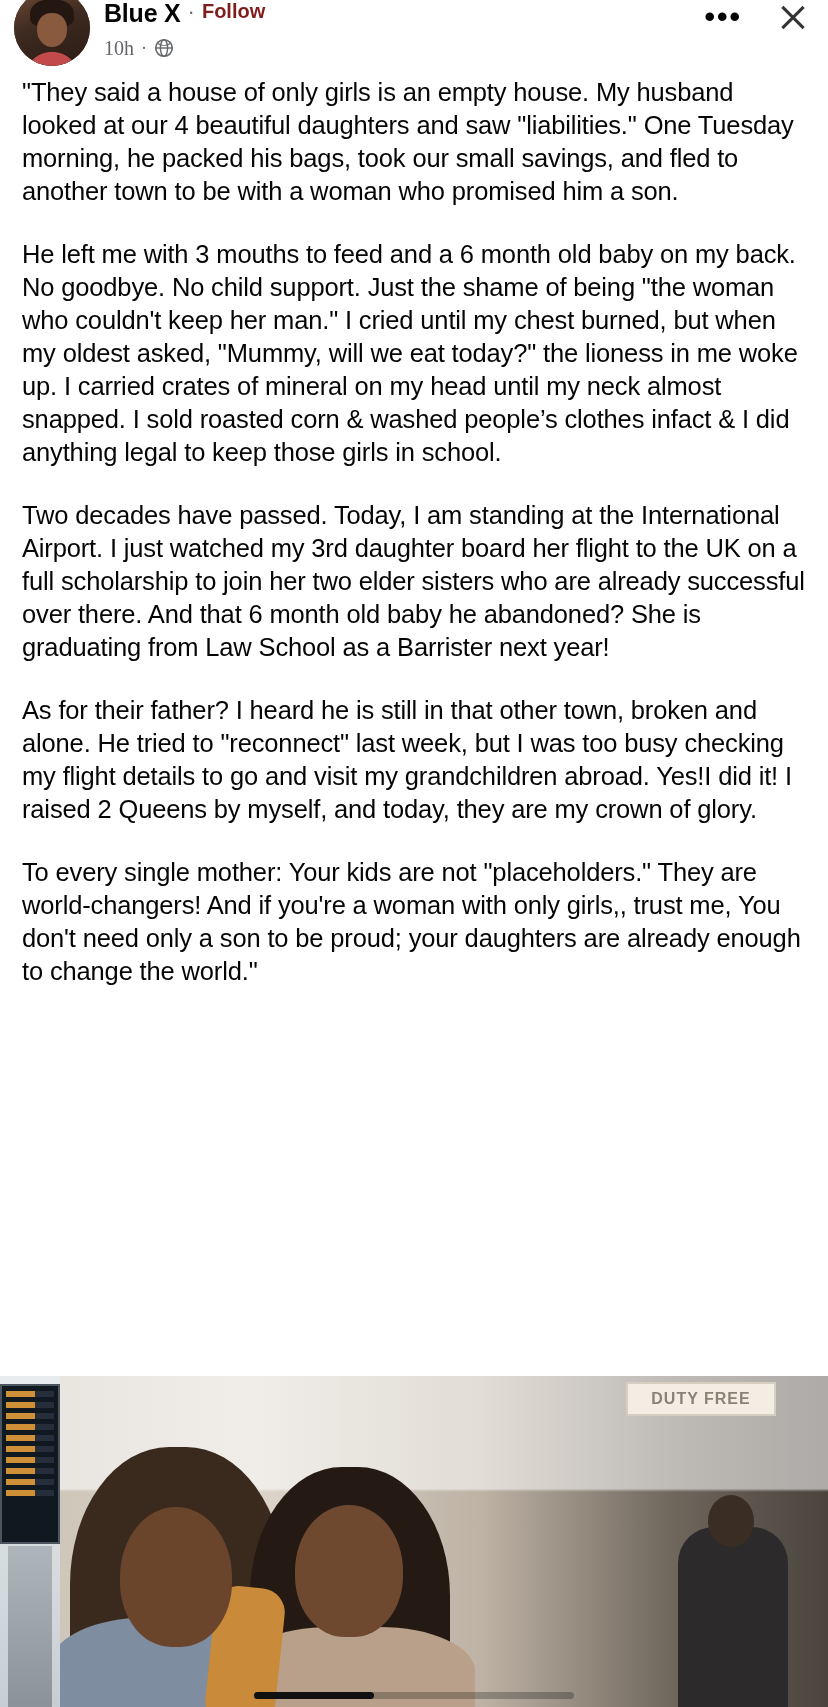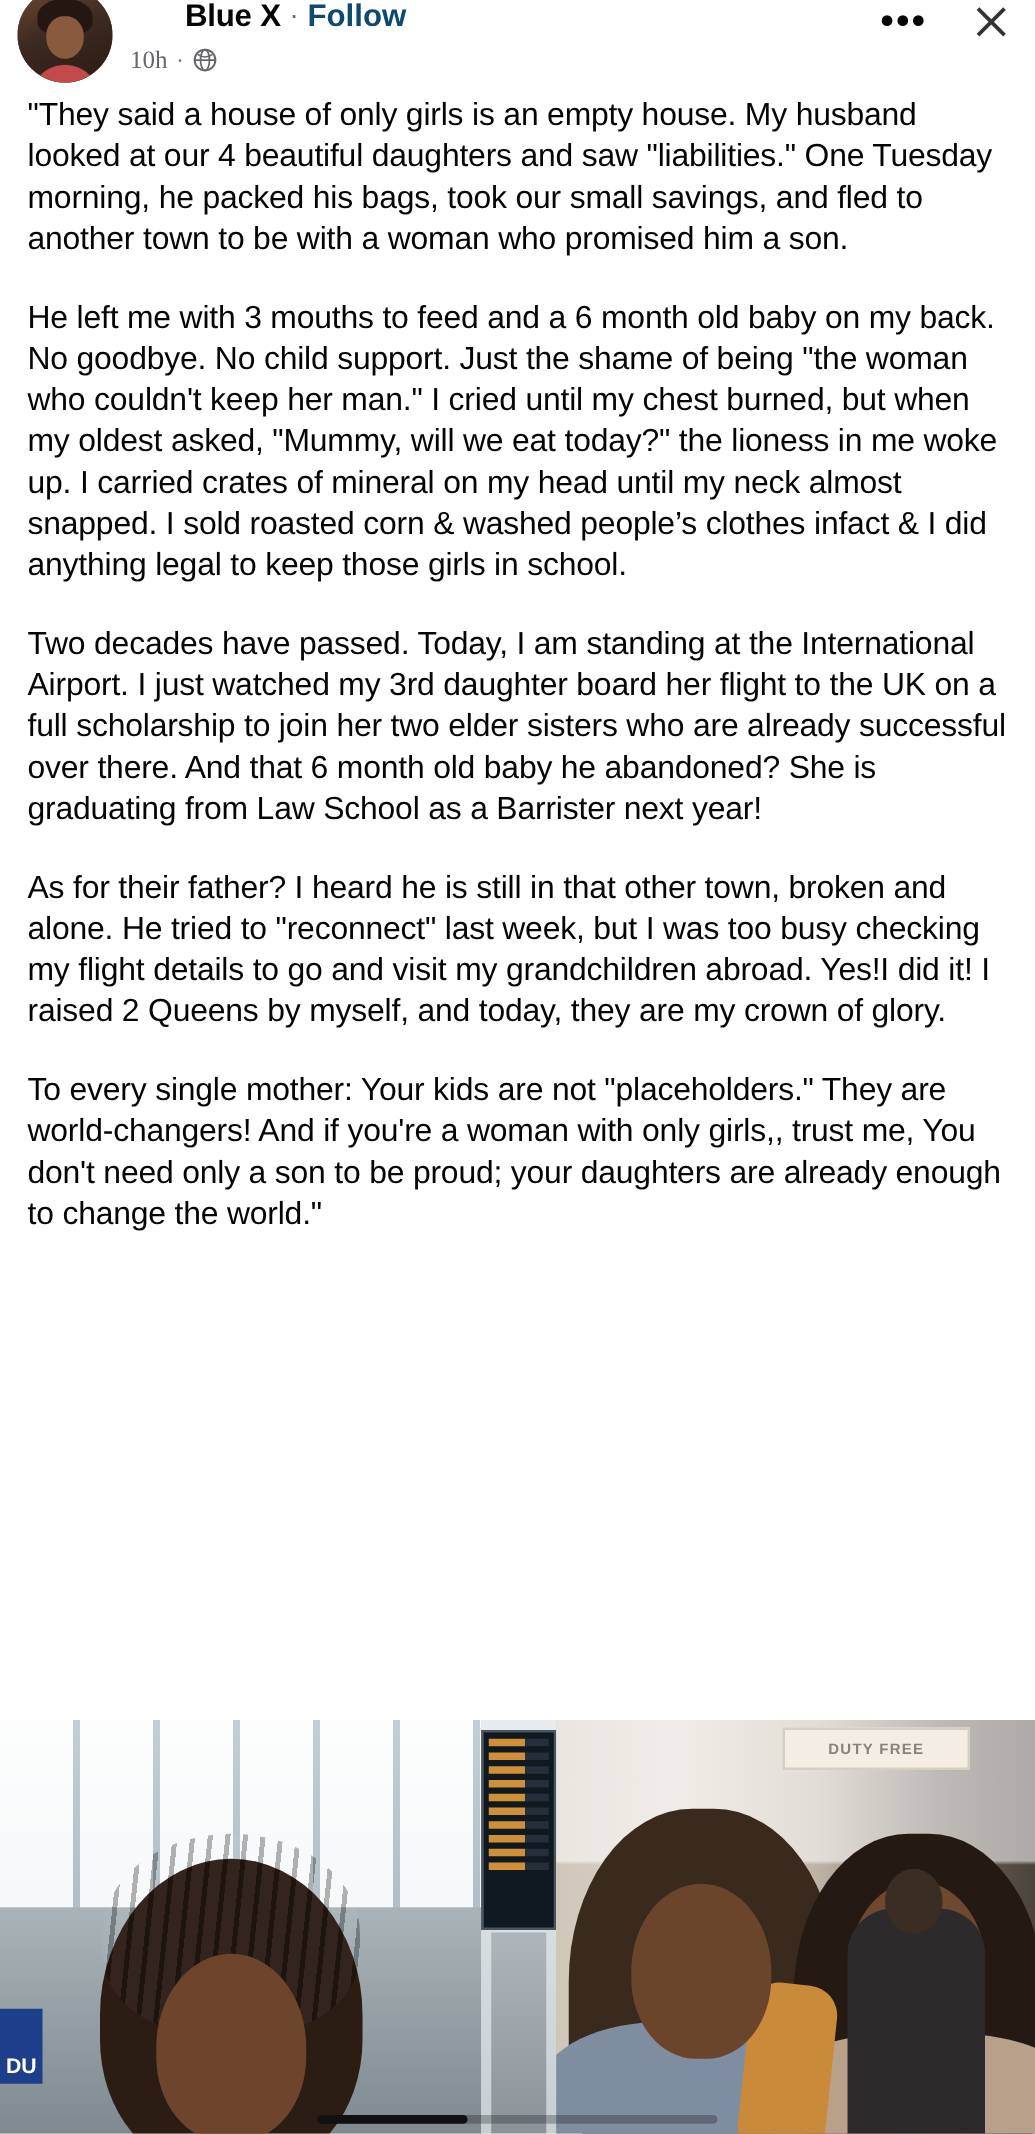--- a/index.html
+++ b/index.html
@@ -67,37 +67,36 @@
     margin-left: 14px;
     padding-top: 0px;
     flex: 1 1 auto;
     min-width: 0;
   }
   .name-line {
     display: flex;
     align-items: flex-start;
     flex-wrap: nowrap;
     line-height: 1.1;
-    margin-left: 44px;
   }
   .author-name {
     font-size: 25px;
     font-weight: bold;
     color: #050505;
     letter-spacing: -0.2px;
   }
   .dot-sep {
     font-size: 22px;
     color: #65676b;
     margin: 0 7px;
   }
   .follow-link {
-    font-size: 25px;
+    font-size: 20px;
     font-weight: bold;
-    color: #0c4a6e;
+    color: #7f1d1d;
     cursor: pointer;
   }
   .meta-line {
     display: flex;
     align-items: center;
     margin-top: 9px;
     color: #65676b;
     font-size: 20px;
     font-family: Liberation Serif, serif;
   }
@@ -271,21 +270,21 @@
       linear-gradient(180deg, rgba(255,255,255,.55) 0 34%, rgba(0,0,0,0) 35%),
       linear-gradient(90deg,#cfc6ba 0%, #ded6cb 25%, #bdb2a4 55%, #6f665c 80%, #4a443d 100%);
   }
   .ph-right .sign {
     position: absolute;
     right: 52px; top: 6px;
     width: 150px; height: 34px;
     background: #f3ede4;
     border: 2px solid #d6cec1;
     color: #8a8276;
-    font-size: 12px;
+    font-size: 16px;
     font-weight: bold;
     display: flex;
     align-items: center;
     justify-content: center;
     letter-spacing: 1px;
     box-sizing: border-box;
   }
   .ph-right .w1 {
     position: absolute;
     left: 10px; bottom: -40px;
@@ -409,28 +408,20 @@
 <div class="post-body">
   <p>"They said a house of only girls is an empty house. My husband looked at our 4 beautiful daughters and saw "liabilities." One Tuesday morning, he packed his bags, took our small savings, and fled to another town to be with a woman who promised him a son.</p>
   <p>He left me with 3 mouths to feed and a 6 month old baby on my back. No goodbye. No child support. Just the shame of being "the woman who couldn't keep her man." I cried until my chest burned, but when my oldest asked, "Mummy, will we eat today?" the lioness in me woke up. I carried crates of mineral on my head until my neck almost snapped. I sold roasted corn &amp; washed people’s clothes infact &amp; I did anything legal to keep those girls in school.</p>
   <p>Two decades have passed. Today, I am standing at the International Airport. I just watched my 3rd daughter board her flight to the UK on a full scholarship to join her two elder sisters who are already successful over there. And that 6 month old baby he abandoned? She is graduating from Law School as a Barrister next year!</p>
   <p>As for their father? I heard he is still in that other town, broken and alone. He tried to "reconnect" last week, but I was too busy checking my flight details to go and visit my grandchildren abroad. Yes!I did it! I raised 2 Queens by myself, and today, they are my crown of glory.</p>
   <p>To every single mother: Your kids are not "placeholders." They are world-changers! And if you're a woman with only girls,, trust me, You don't need only a son to be proud; your daughters are already enough to change the world."</p>
 </div>
 
 <div class="photo-strip">
 
-  <div class="ph ph-left">
-    <div class="window"></div>
-    <div class="floor"></div>
-    <div class="woman-head"></div>
-    <div class="braid-lines"></div>
-    <div class="woman-face"></div>
-    <div class="corner-tag">DU</div>
-  </div>
 
   <div class="ph ph-mid">
     <div class="board">
       <div class="row"></div>
       <div class="row"></div>
       <div class="row"></div>
       <div class="row"></div>
       <div class="row"></div>
       <div class="row"></div>
       <div class="row"></div>

